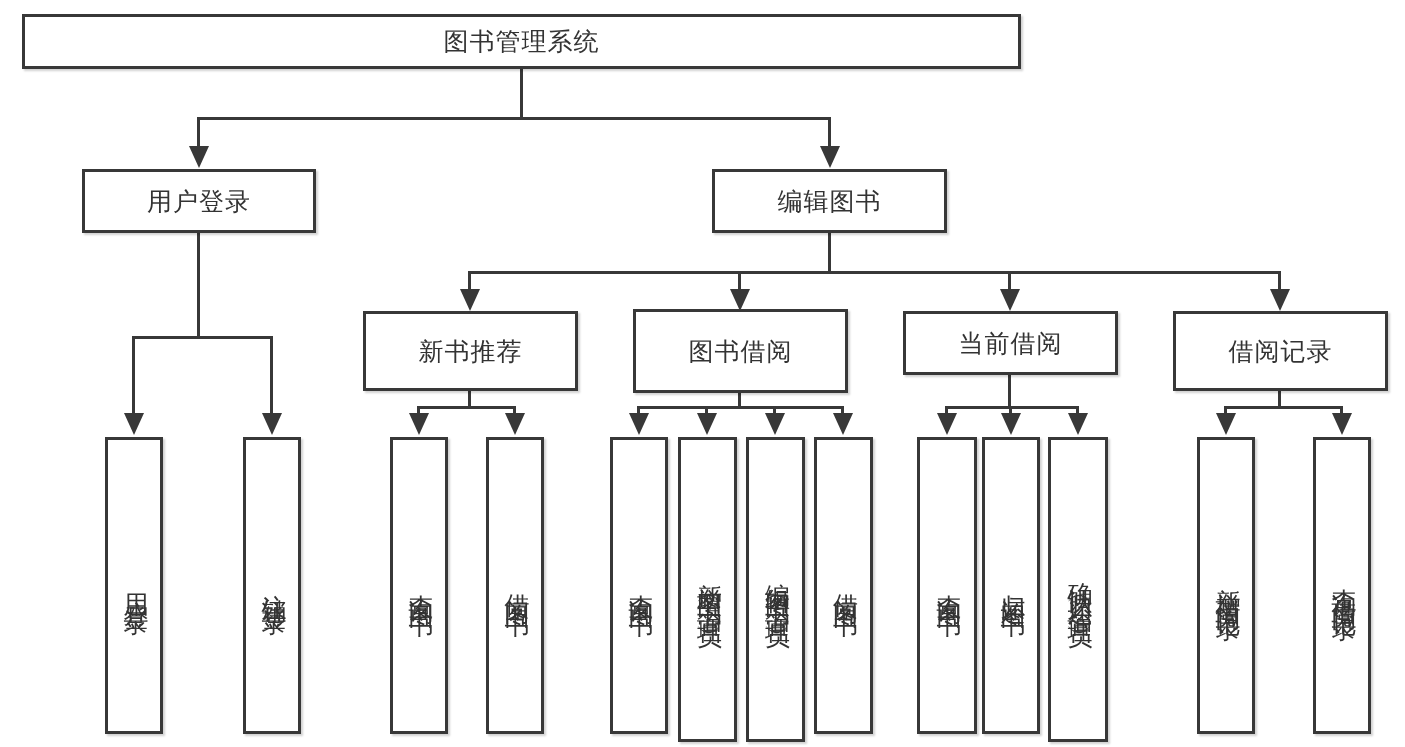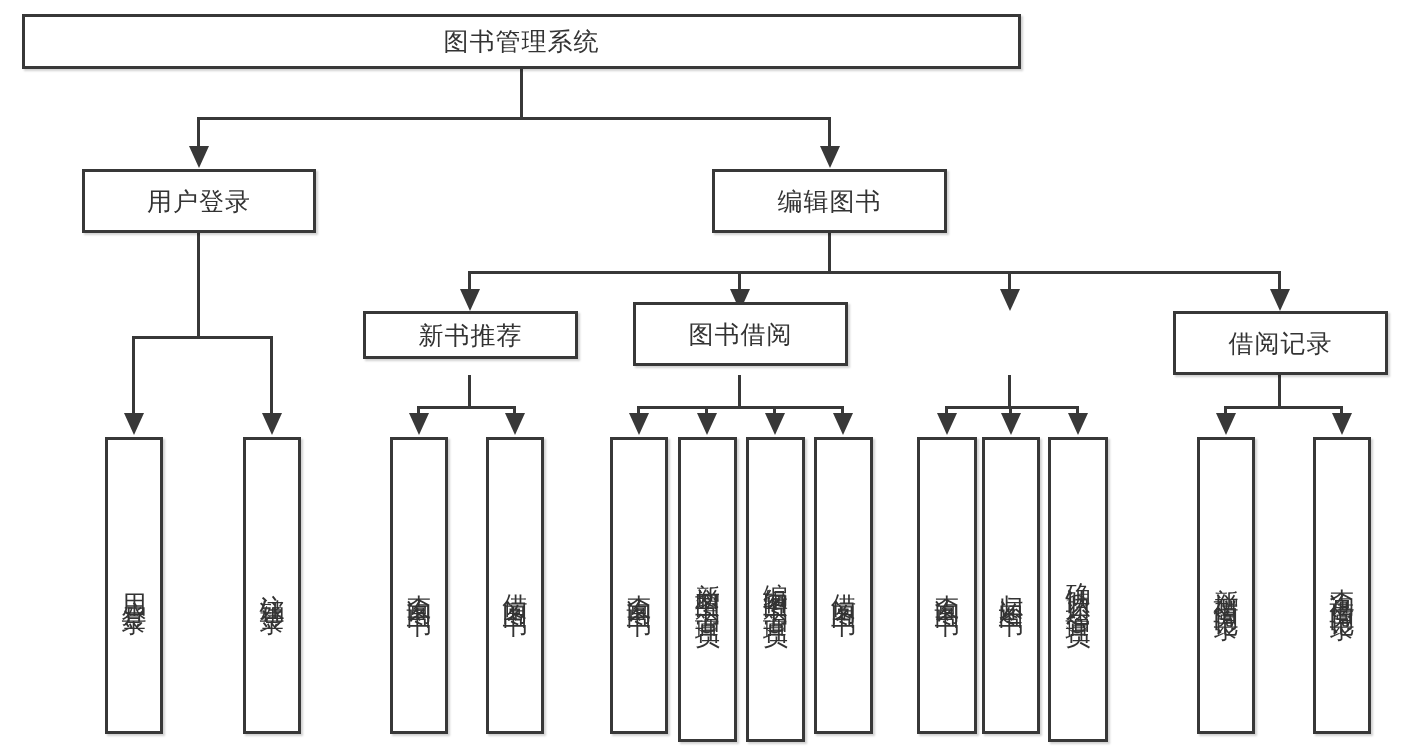--- a/index.html
+++ b/index.html
@@ -12,20 +12,21 @@
     color:#333333;
   }
   .box{
     position:absolute;
     box-sizing:border-box;
     background:#ffffff;
     border:3px solid #383838;
     display:flex;align-items:center;justify-content:center;
     box-shadow:2px 2px 2px rgba(0,0,0,0.18);
     z-index:2;
+    font-family:Liberation Mono, monospace;
   }
   .box.h span{
     font-size:25px;
     letter-spacing:1px;
     white-space:nowrap;
   }
   .box.v span{
     writing-mode:vertical-rl;
     text-orientation:mixed;
     font-size:25px;
@@ -85,27 +86,30 @@
   <div class="hline" style="left:468px;top:271px;width:813px"></div>
   <div class="vline" style="left:468px;top:271px;height:20px"></div>
   <div class="arrow" style="left:460px;top:289px"></div>
   <div class="vline" style="left:738px;top:271px;height:20px"></div>
   <div class="arrow" style="left:730px;top:289px"></div>
   <div class="vline" style="left:1008px;top:271px;height:20px"></div>
   <div class="arrow" style="left:1000px;top:289px"></div>
   <div class="vline" style="left:1278px;top:271px;height:20px"></div>
   <div class="arrow" style="left:1270px;top:289px"></div>
 
-  <div class="box h" style="left:363px;top:311px;width:215px;height:48px">
+  <div class="box h" style="left:363px;top:311px;width:215px;height:80px">
     <span>新书推荐</span>
   </div>
-  <div class="box h" style="left:633px;top:302px;width:215px;height:64px">
+  <div class="box h" style="left:633px;top:309px;width:215px;height:84px">
     <span>图书借阅</span>
   </div>
-  <div class="box h" style="left:1173px;top:311px;width:215px;height:64px">
+  <div class="box h" style="left:903px;top:311px;width:215px;height:64px">
+    <span>当前借阅</span>
+  </div>
+  <div class="box h" style="left:1173px;top:311px;width:215px;height:80px">
     <span>借阅记录</span>
   </div>
 
   <div class="vline" style="left:468px;top:375px;height:34px"></div>
   <div class="hline" style="left:417px;top:406px;width:99px"></div>
   <div class="vline" style="left:417px;top:406px;height:9px"></div>
   <div class="arrow" style="left:409px;top:413px"></div>
   <div class="vline" style="left:513px;top:406px;height:9px"></div>
   <div class="arrow" style="left:505px;top:413px"></div>
 

